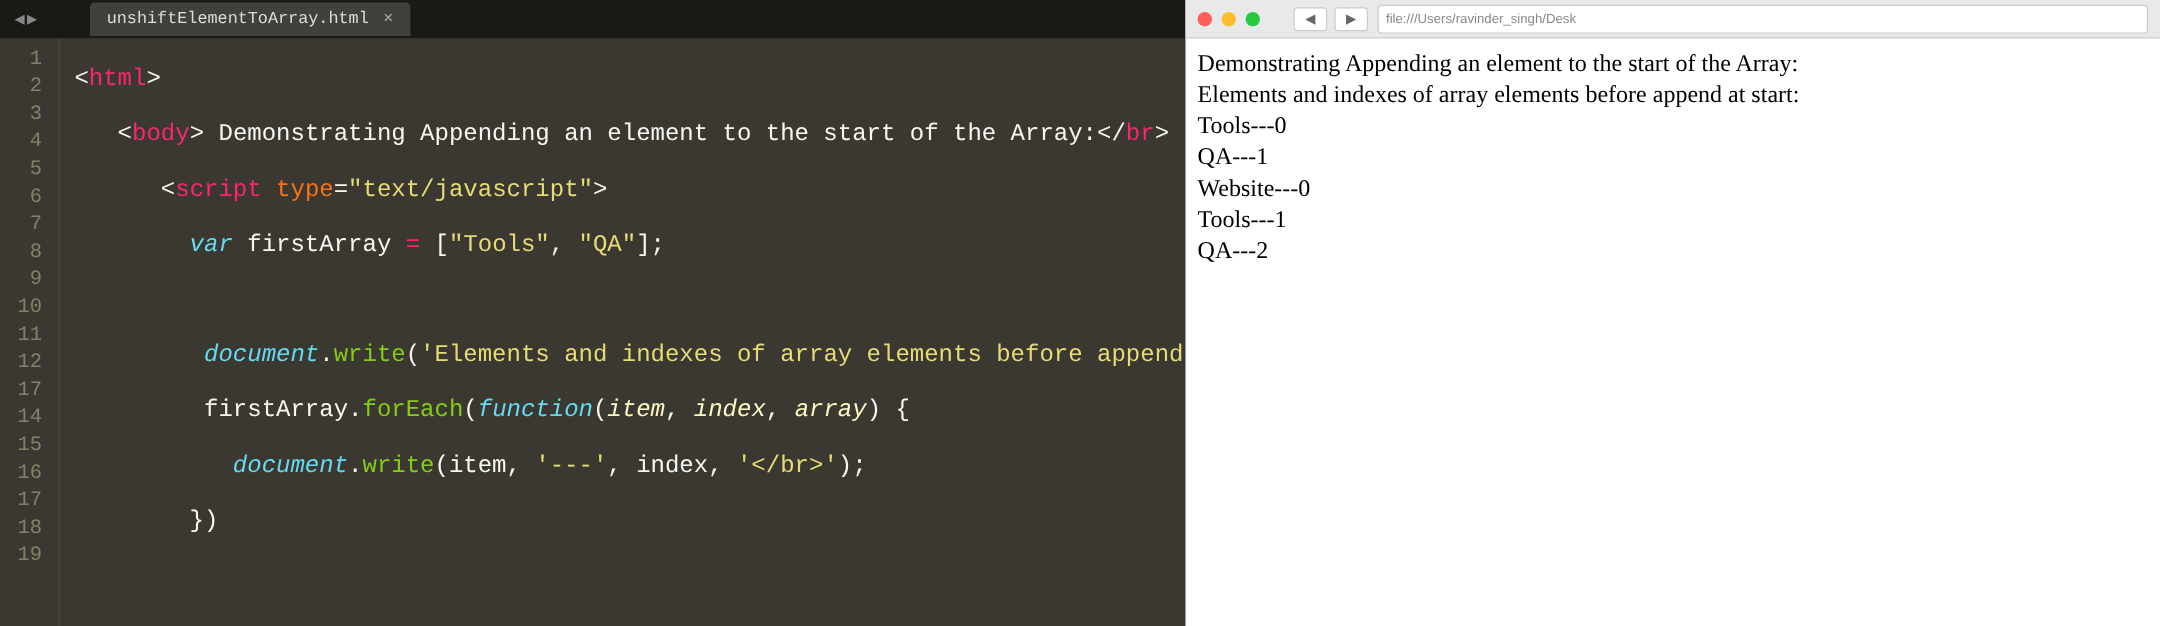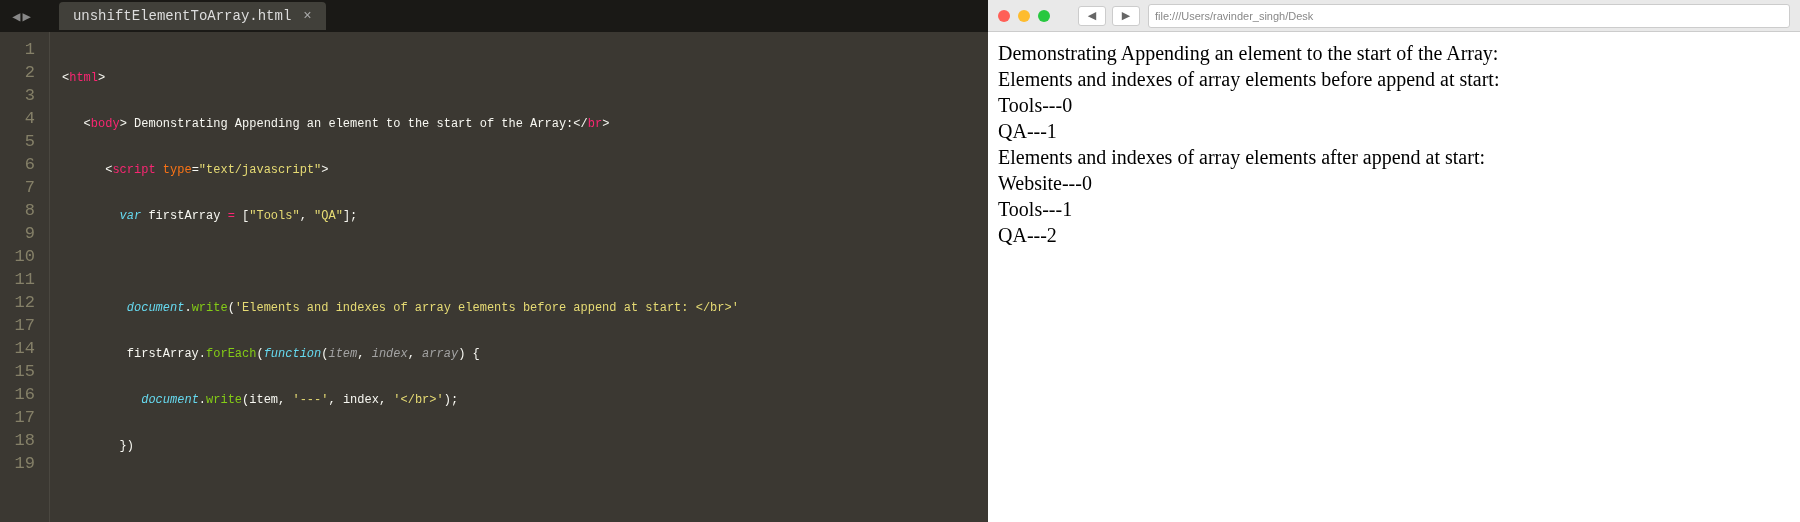--- a/index.html
+++ b/index.html
@@ -36,21 +36,21 @@
     .tab {
       background: #41403a;
       color: #ddd;
       padding: 6px 14px;
       font-size: 14px;
       display: flex;
       align-items: center;
       gap: 12px;
       border-top-left-radius: 4px;
       border-top-right-radius: 4px;
-      margin-left: 20px;
+      margin-left: 36px;
     }
     .tab-close {
       color: #aaa;
       font-size: 14px;
       cursor: pointer;
     }
     .editor-body {
       display: flex;
       flex: 1;
       background: #3b3832;
@@ -63,35 +63,35 @@
       font-size: 17px;
       text-align: right;
       padding-right: 14px;
       padding-top: 6px;
       line-height: 23px;
       user-select: none;
       border-right: 1px solid #4a4740;
     }
     .code-area {
       flex: 1;
-      padding-top: 12px;
+      padding-top: 0;
       padding-left: 12px;
-      font-size: 12px;
+      font-size: 20px;
       line-height: 23px;
       color: #e8e8e8;
       white-space: pre;
       overflow: hidden;
     }
     .code-line { white-space: pre; }
     .c-white  { color: #f8f8f2; }
     .c-tag    { color: #f92672; }  
     .c-attr   { color: #f97316; }  
     .c-string { color: #e6db74; }  
     .c-func   { color: #66d9ef; font-style: italic; }  
-    .c-param  { color: #a3a3a3; font-style: italic; }  
+    .c-param  { color: #fef9c3; font-style: italic; }  
     .c-keyword{ color: #f92672; }
     .c-method { color: #84cc16; }
 
     .browser-panel {
       flex: 1;
       background: #fff;
       display: flex;
       flex-direction: column;
       font-family: "Times New Roman", Times, serif;
     }
@@ -223,18 +223,17 @@
       <div class="nav-btn">◀</div>
       <div class="nav-btn">▶</div>
     </div>
     <div class="url-bar">file:///Users/ravinder_singh/Desk</div>
   </div>
   <div class="browser-content">
     <div>Demonstrating Appending an element to the start of the Array:</div>
     <div>Elements and indexes of array elements before append at start:</div>
     <div>Tools---0</div>
     <div>QA---1</div>
-    <div>Elements and indexes of array elements after append at start:</div>
     <div>Website---0</div>
     <div>Tools---1</div>
     <div>QA---2</div>
   </div>
 </div>
 
 </body></html>

